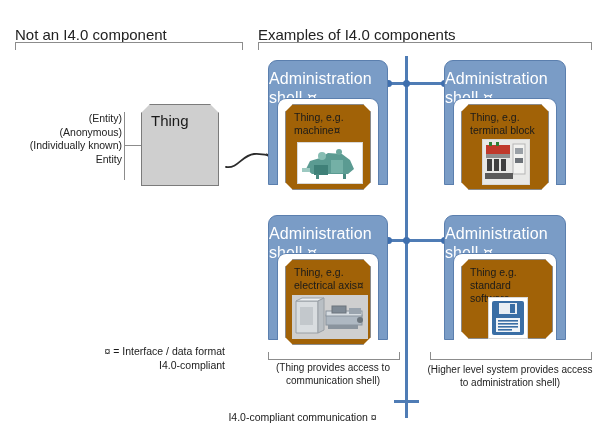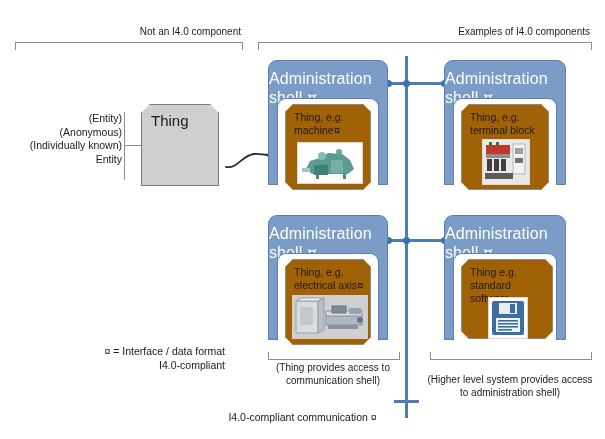--- a/index.html
+++ b/index.html
@@ -5,22 +5,22 @@
   html,body{margin:0;padding:0;background:#ffffff;}
   body{
     width:605px;height:439px;position:relative;overflow:hidden;
     font-family:"Liberation Sans","DejaVu Sans",sans-serif;
     color:#1a1a1a;
   }
   .canvas{position:absolute;inset:0;}
 
   
   .bracket-label{
-    position:absolute;font-size:10px;color:#222;white-space:nowrap;
-    text-align:right;
+    position:absolute;font-size:15px;color:#222;white-space:nowrap;
+    text-align:left;
   }
   .bracket-top{
     position:absolute;border:1px solid #8c8c8c;border-bottom:none;
     height:7px;
   }
   .bracket-bottom{
     position:absolute;border:1px solid #8c8c8c;border-top:none;
     height:7px;
   }
 
@@ -262,20 +262,20 @@
     <div>I4.0-compliant</div>
   </div>
 
   <div class="bracket-bottom" style="left:268px;top:352px;width:130px;"></div>
   <div class="caption" style="left:258px;top:361px;width:150px;">
     <div>(Thing provides access to</div>
     <div>communication shell)</div>
   </div>
 
   <div class="bracket-bottom" style="left:430px;top:352px;width:160px;"></div>
-  <div class="caption" style="left:418px;top:373px;width:184px;">
+  <div class="caption" style="left:418px;top:363px;width:184px;">
     <div>(Higher level system provides access</div>
     <div>to administration shell)</div>
   </div>
 
   <div class="bottom-label" style="left:0;top:411px;">I4.0-compliant communication ¤</div>
 
 </div>
 
 </body></html>

